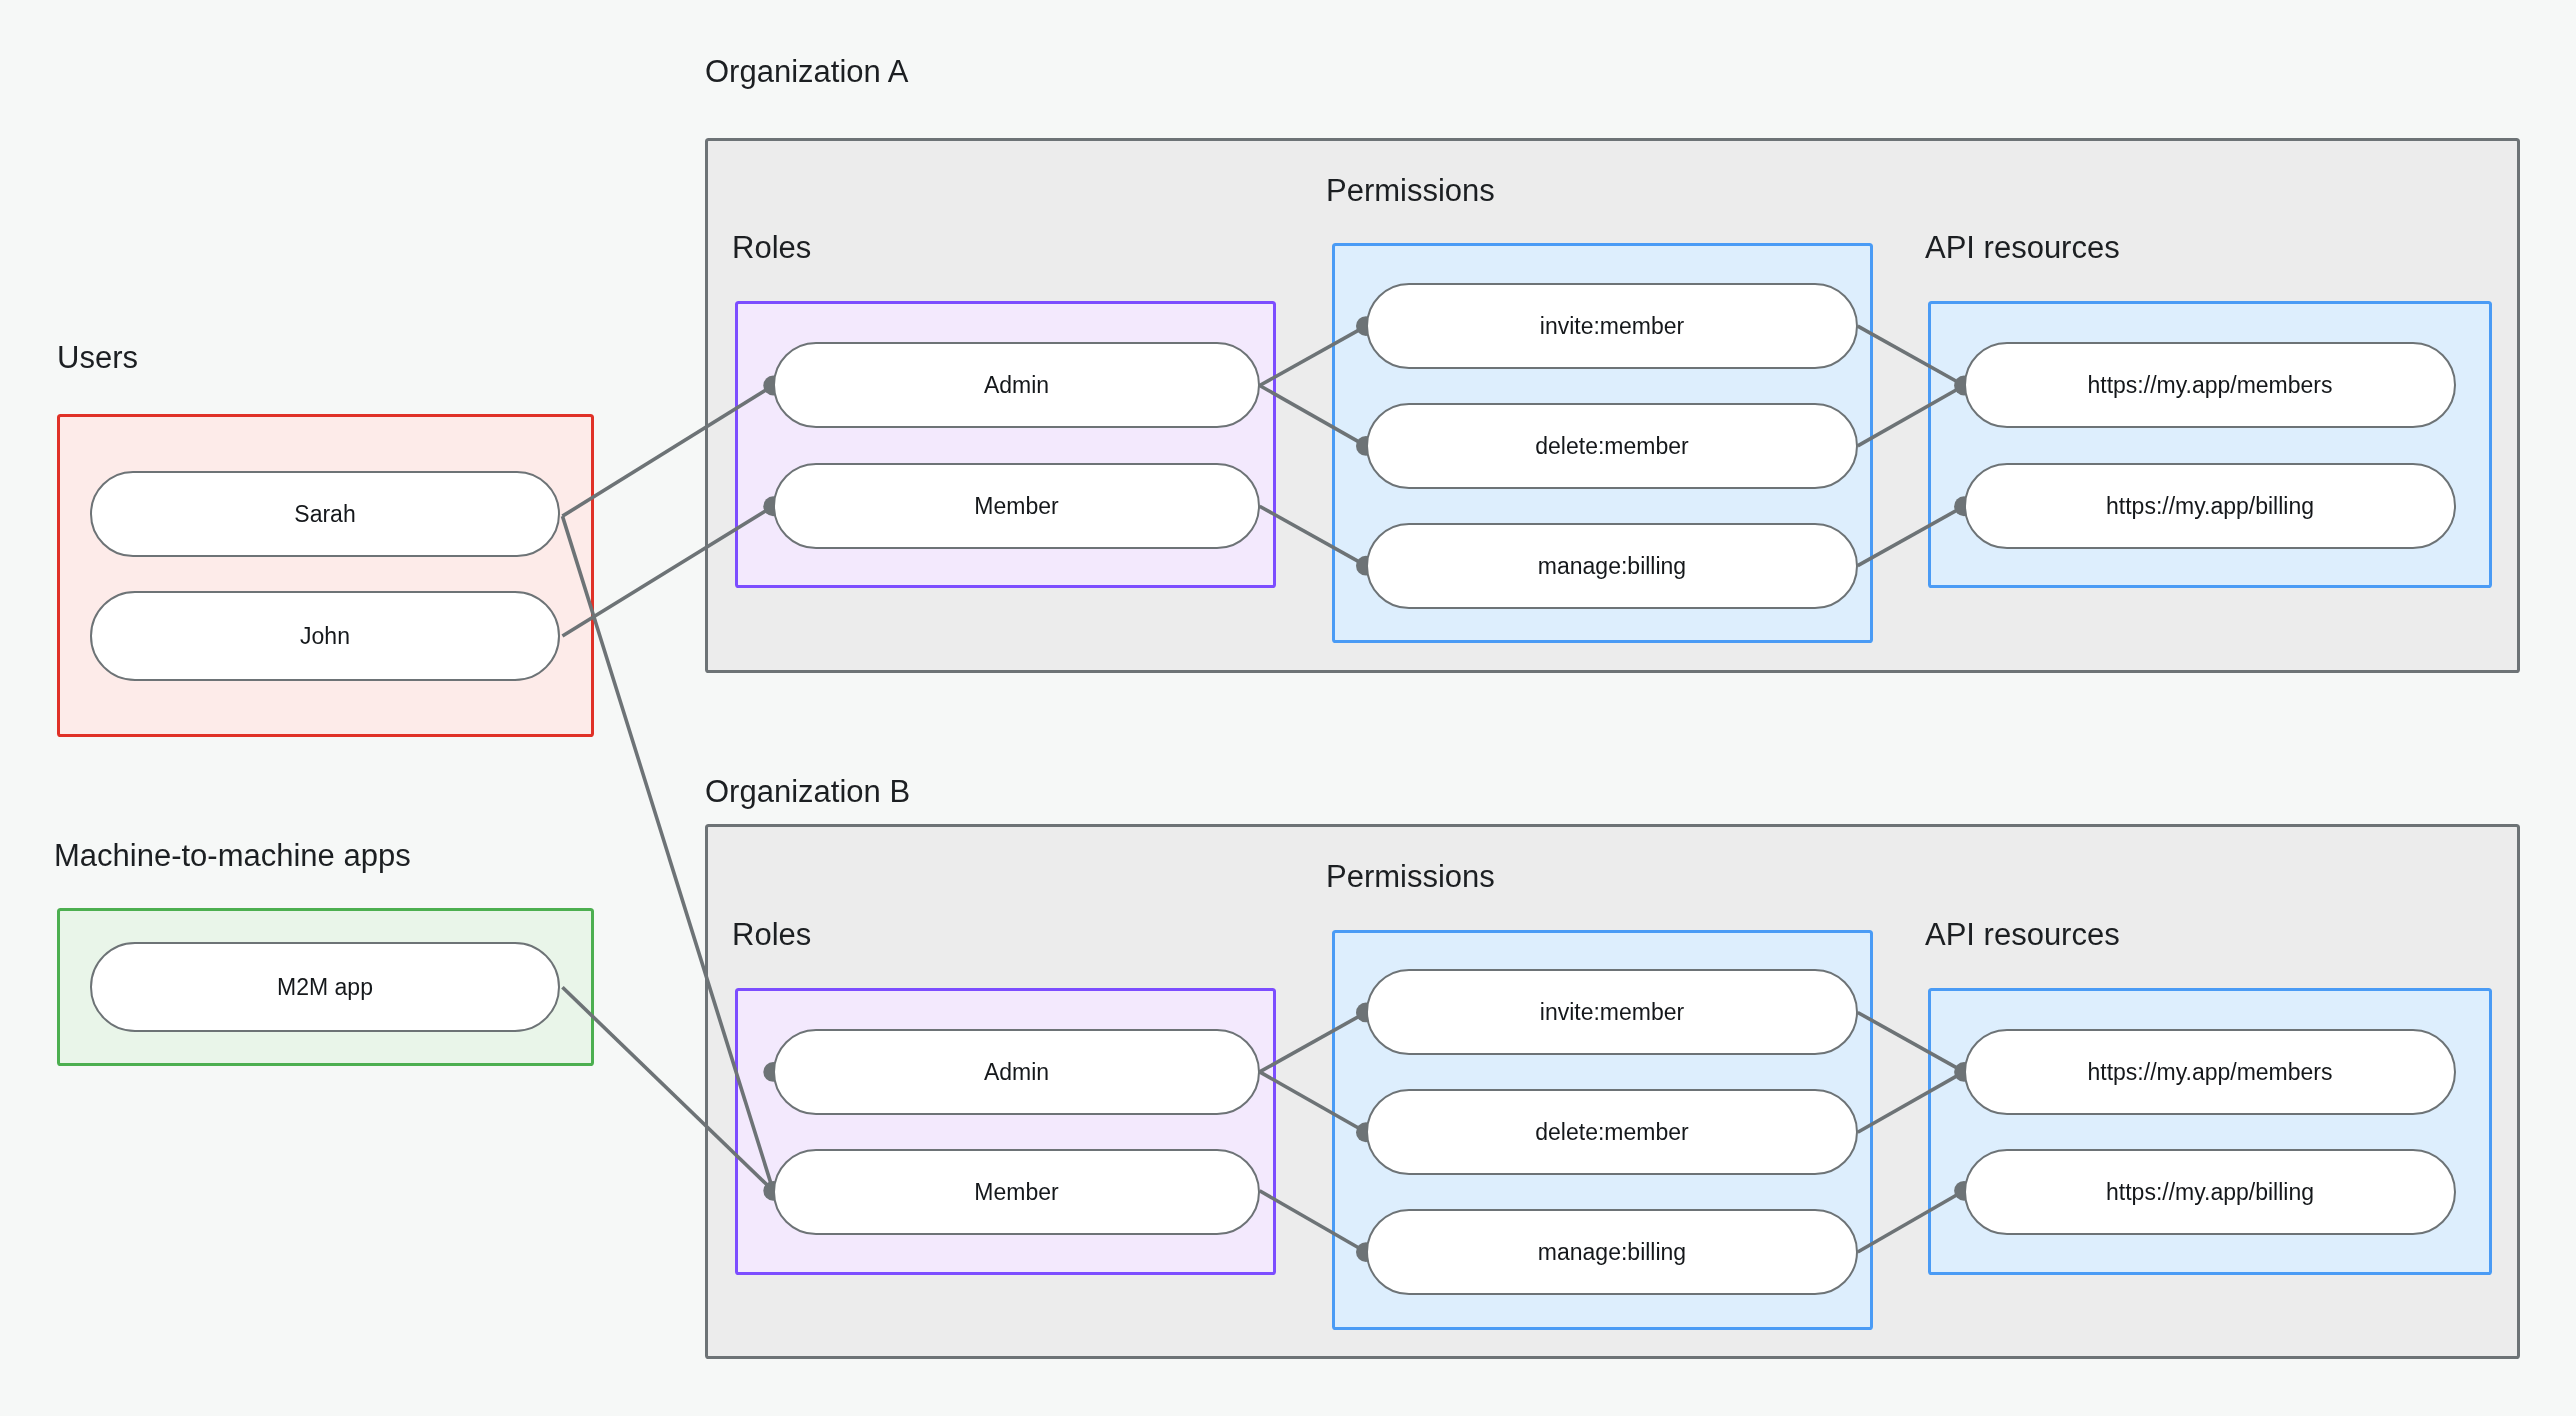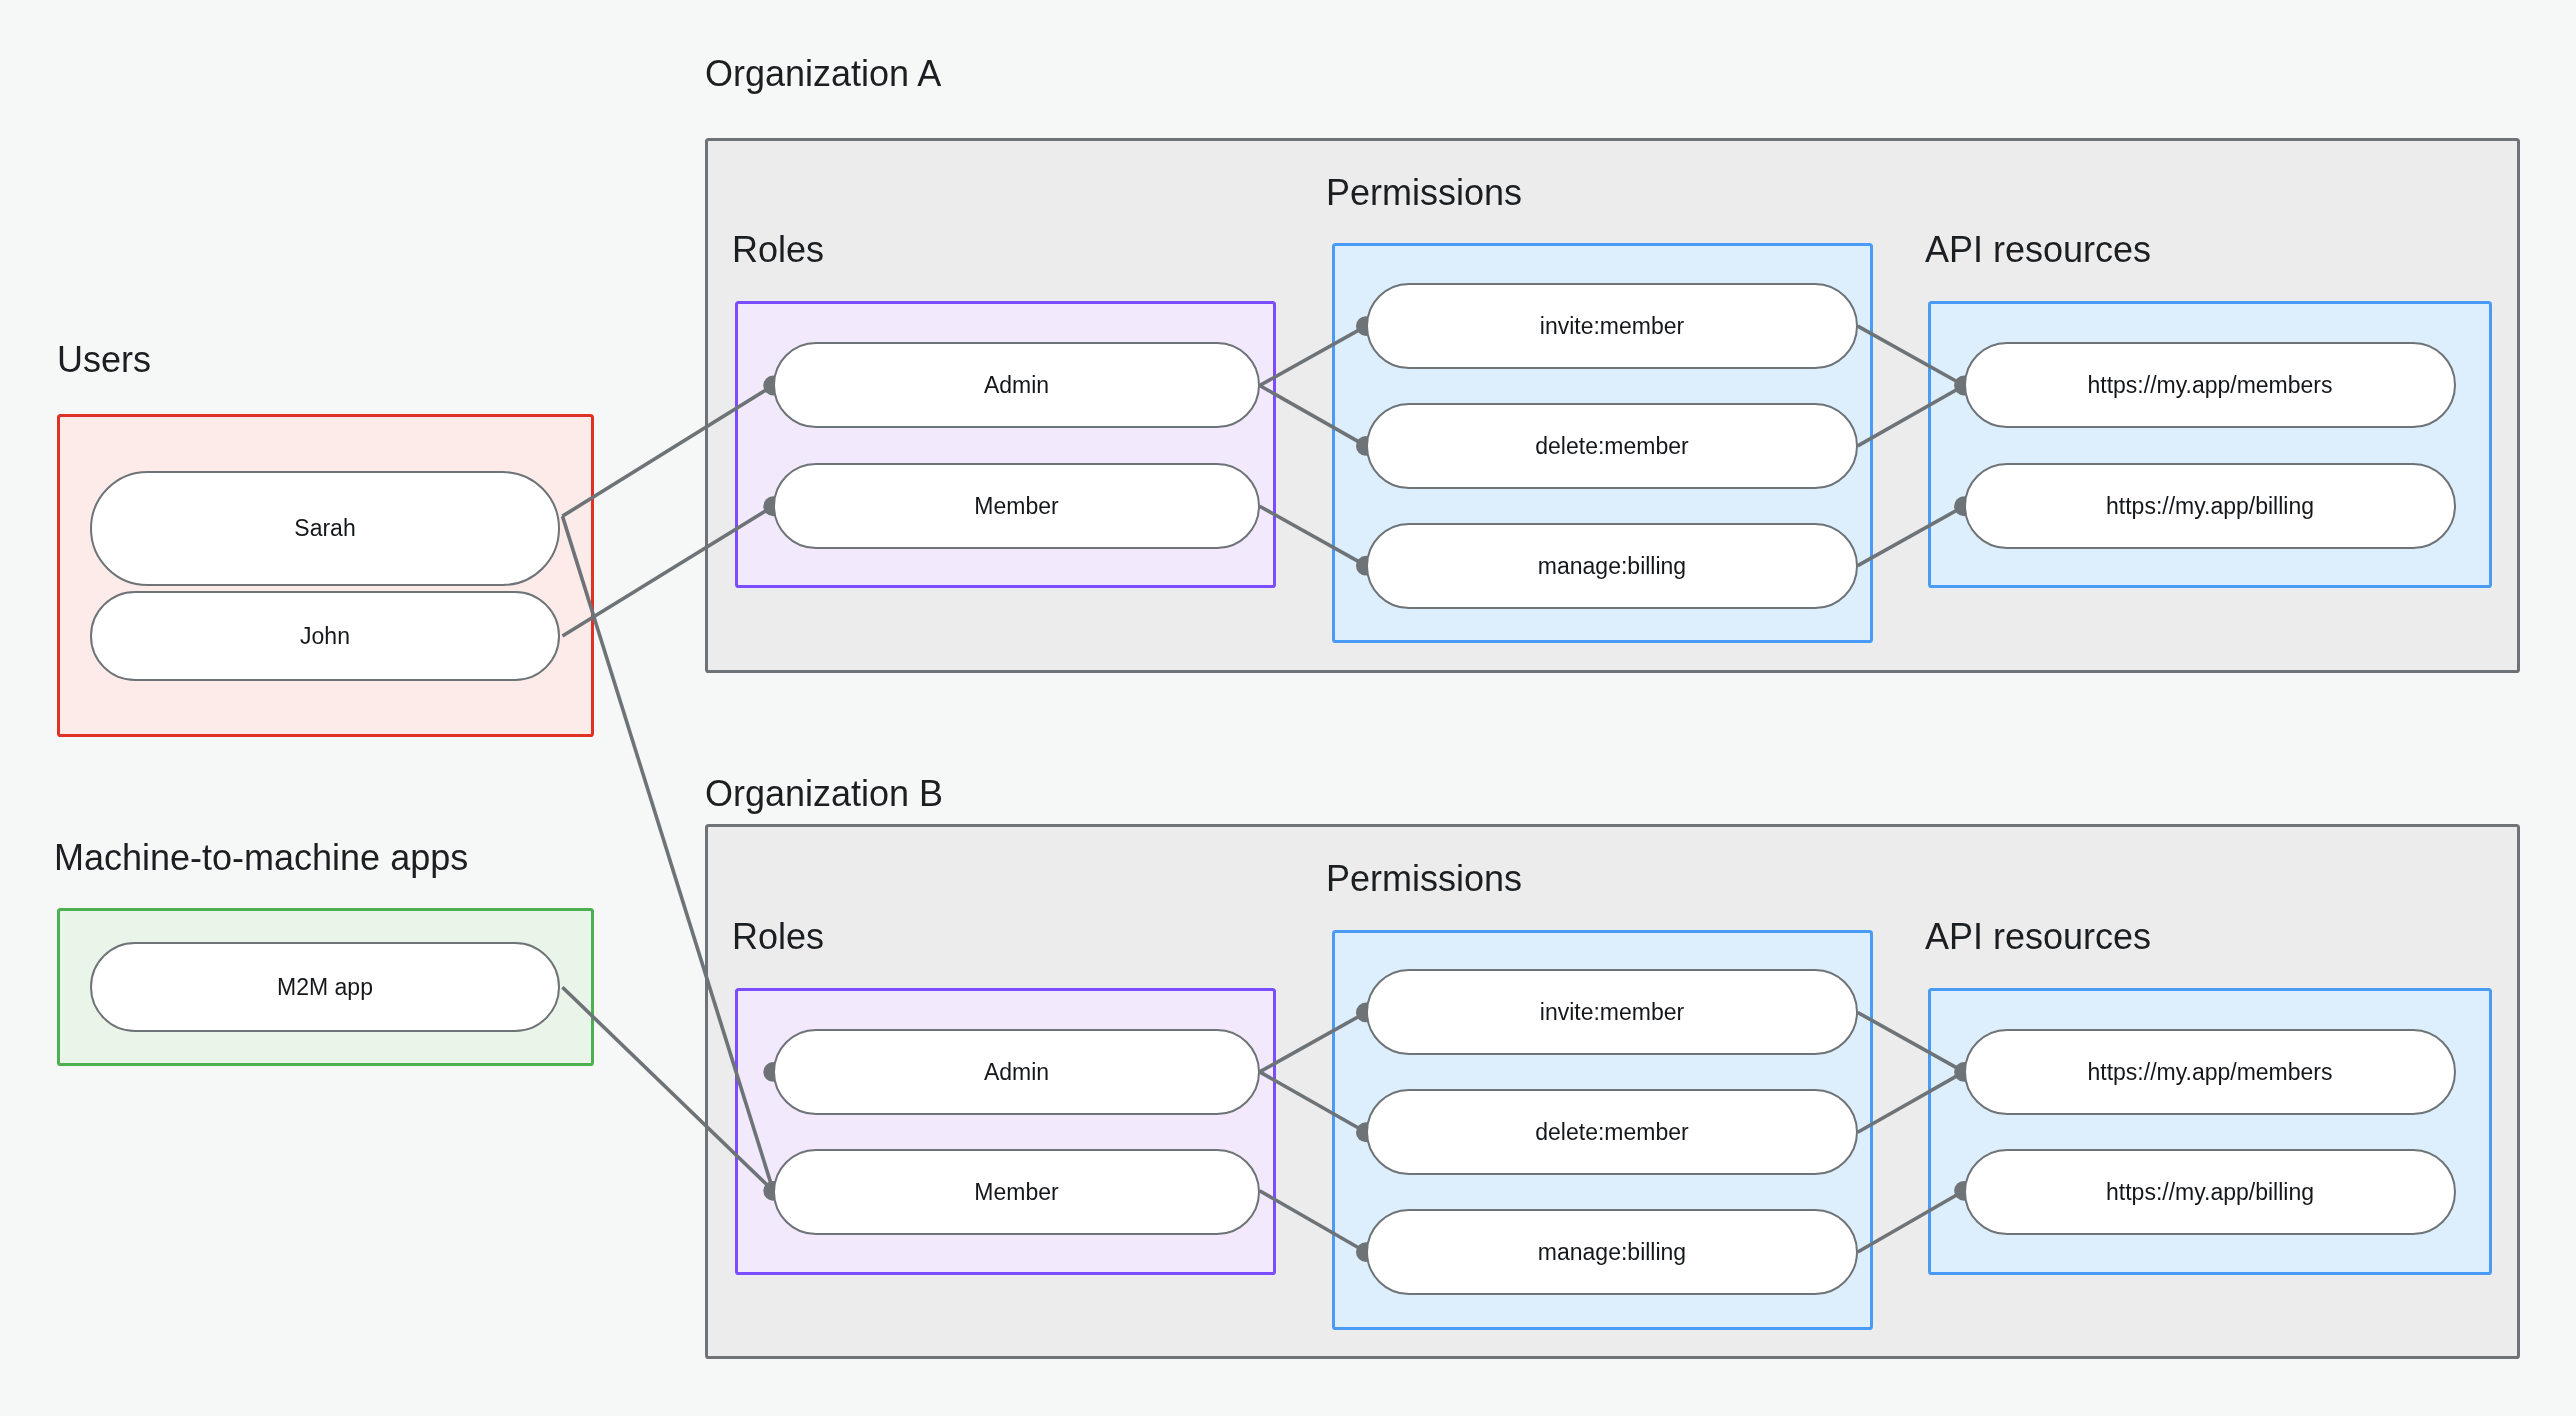--- a/index.html
+++ b/index.html
@@ -9,21 +9,21 @@
     font-family:"Liberation Sans", sans-serif;
     position:relative;
     overflow:hidden;
   }
   #canvas{position:absolute;left:0;top:0;width:2576px;height:1416px;}
   .edges{position:absolute;left:0;top:0;width:2576px;height:1416px;pointer-events:none;z-index:5;}
 
   
   .caption{
     position:absolute;
-    font-size:36px;
+    font-size:31px;
     color:#1c1f22;
     white-space:nowrap;
     line-height:1;
     z-index:8;
   }
 
   
   .group{
     position:absolute;
     box-sizing:border-box;
@@ -116,21 +116,21 @@
 
   <div class="caption" style="left:732px;top:232px;">Roles</div>
   <div class="caption" style="left:1326px;top:175px;">Permissions</div>
   <div class="caption" style="left:1925px;top:232px;">API resources</div>
 
   <div class="caption" style="left:732px;top:919px;">Roles</div>
   <div class="caption" style="left:1326px;top:861px;">Permissions</div>
   <div class="caption" style="left:1925px;top:919px;">API resources</div>
 
   <div class="group users" style="left:57px;top:414px;width:537px;height:323px;"></div>
-  <div class="pill" style="left:90px;top:471px;width:470px;height:115px;">Sarah</div>
+  <div class="pill" style="left:90px;top:471px;width:470px;height:86px;">Sarah</div>
   <div class="pill" style="left:90px;top:591px;width:470px;height:90px;">John</div>
 
   <div class="group m2m" style="left:57px;top:908px;width:537px;height:158px;"></div>
   <div class="pill" style="left:90px;top:942px;width:470px;height:90px;text-align:right;">M2M app</div>
 
   <div class="group org" style="left:705px;top:138px;width:1815px;height:535px;"></div>
 
   <div class="group roles" style="left:735px;top:301px;width:541px;height:287px;"></div>
   <div class="pill" style="left:773px;top:342px;width:487px;height:86px;">Admin</div>
   <div class="pill" style="left:773px;top:463px;width:487px;height:86px;">Member</div>

